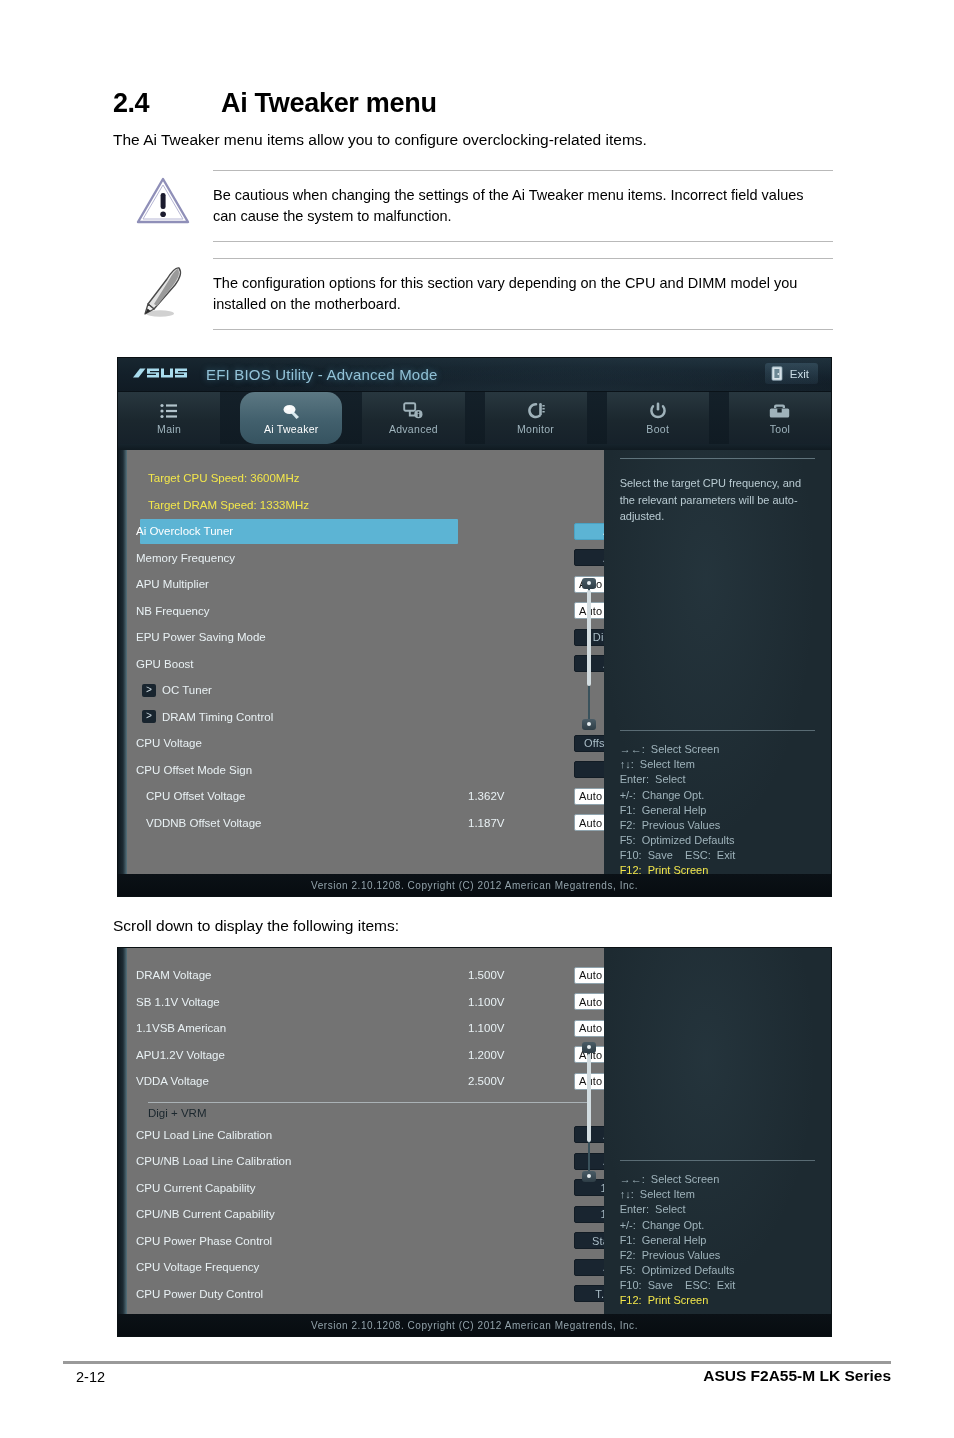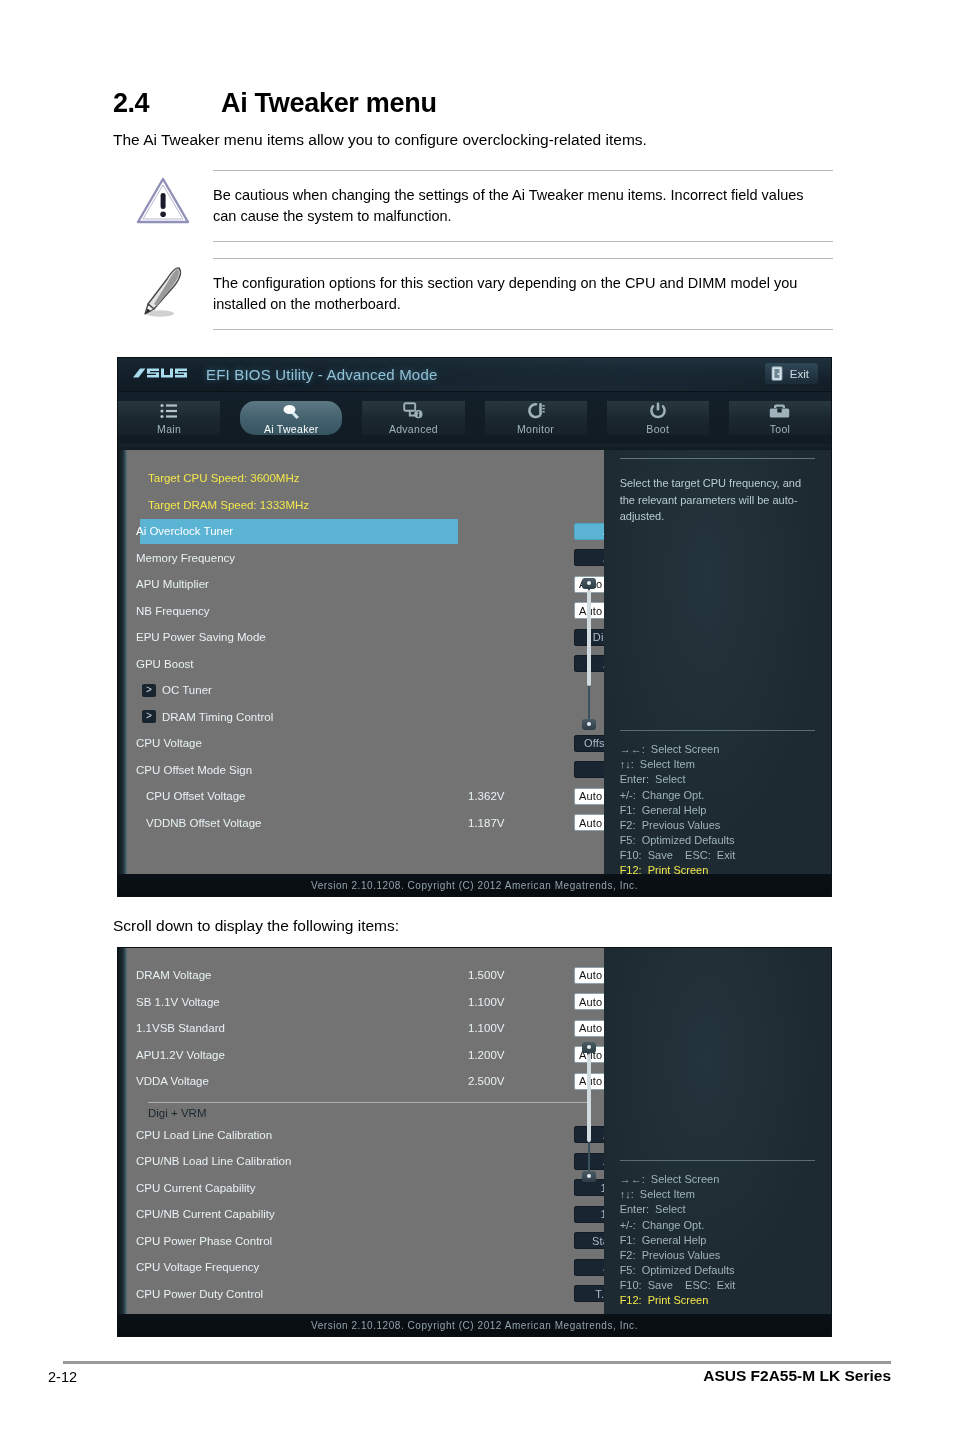--- a/index.html
+++ b/index.html
@@ -84,21 +84,20 @@
     background: linear-gradient(180deg,rgba(70,100,118,.45),rgba(35,55,70,.45));
     border-radius: 3px;
   }
   .exit-label { font-size: 11.5px; color: #cfe0e8; }
   .door-icon { width: 12px; height: 15px; }
 
   
   .tabrow {
     display: flex; height: 52px; gap: 20px; padding: 0 0px;
     background: linear-gradient(180deg,#142029 0%,#101b23 100%);
-    align-items: center;
   }
   .tab {
     flex: 1; position: relative;
     display: flex; flex-direction: column; align-items: center; justify-content: center;
     background: linear-gradient(180deg,#28373f 0%,#1b272e 55%,#16212a 100%);
     gap: 3px;
   }
   .tab.active {
     background: linear-gradient(180deg,#5c7883 0%,#42606d 55%,#365360 100%);
     border-radius: 15px;
@@ -240,21 +239,21 @@
     position: absolute; left: 113px; top: 917px;
     font-size: 15.5px; color: #000;
   }
 
   
   .foot-rule {
     position: absolute; left: 63px; top: 1361px; width: 828px; height: 3px;
     background: #9a9a9a;
   }
   .foot-left {
-    position: absolute; left: 48px; top: 1369px;
+    position: absolute; left: 76px; top: 1369px;
     font-size: 14.5px; color: #000;
   }
   .foot-right {
     position: absolute; right: 63px; top: 1367px;
     font-size: 15.5px; font-weight: bold; color: #000;
   }
 </style>
 </head>
 <body>
 
@@ -512,21 +511,21 @@
               </div>
             </div>
             <div class="srow">
               <span class="label">SB 1.1V Voltage</span>
               <span class="mid">1.100V</span>
               <div class="ctrl">
                 <div class="val white">Auto</div>
               </div>
             </div>
             <div class="srow">
-              <span class="label">1.1VSB Standard</span>
+              <span class="label">1.1VSB American</span>
               <span class="mid">1.100V</span>
               <div class="ctrl">
                 <div class="val white">Auto</div>
               </div>
             </div>
             <div class="srow">
               <span class="label">APU1.2V Voltage</span>
               <span class="mid">1.200V</span>
               <div class="ctrl">
                 <div class="val white">Auto</div>

